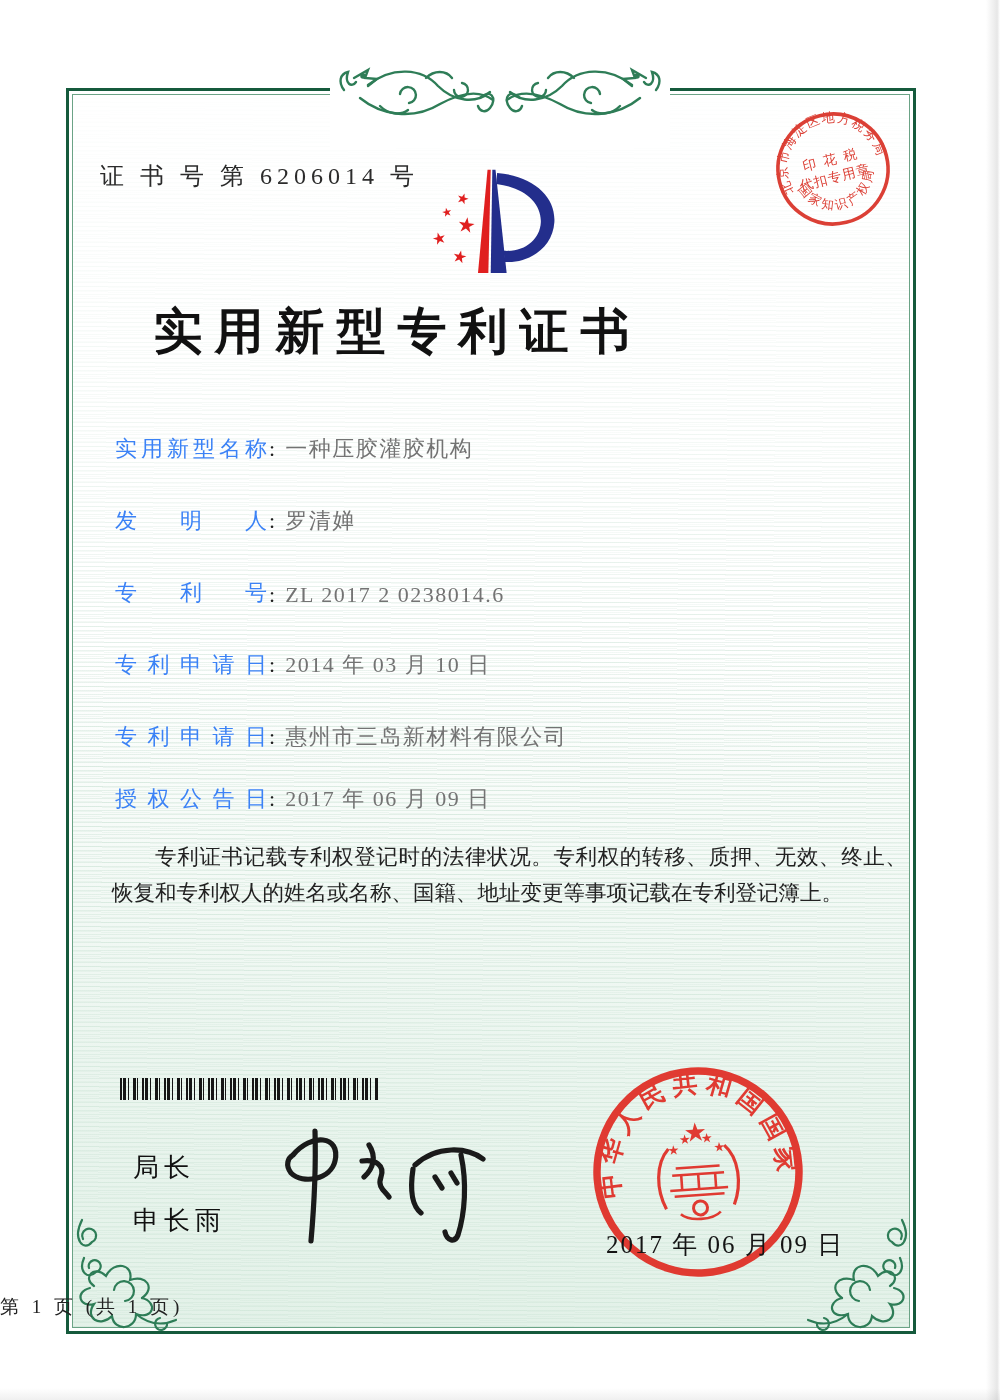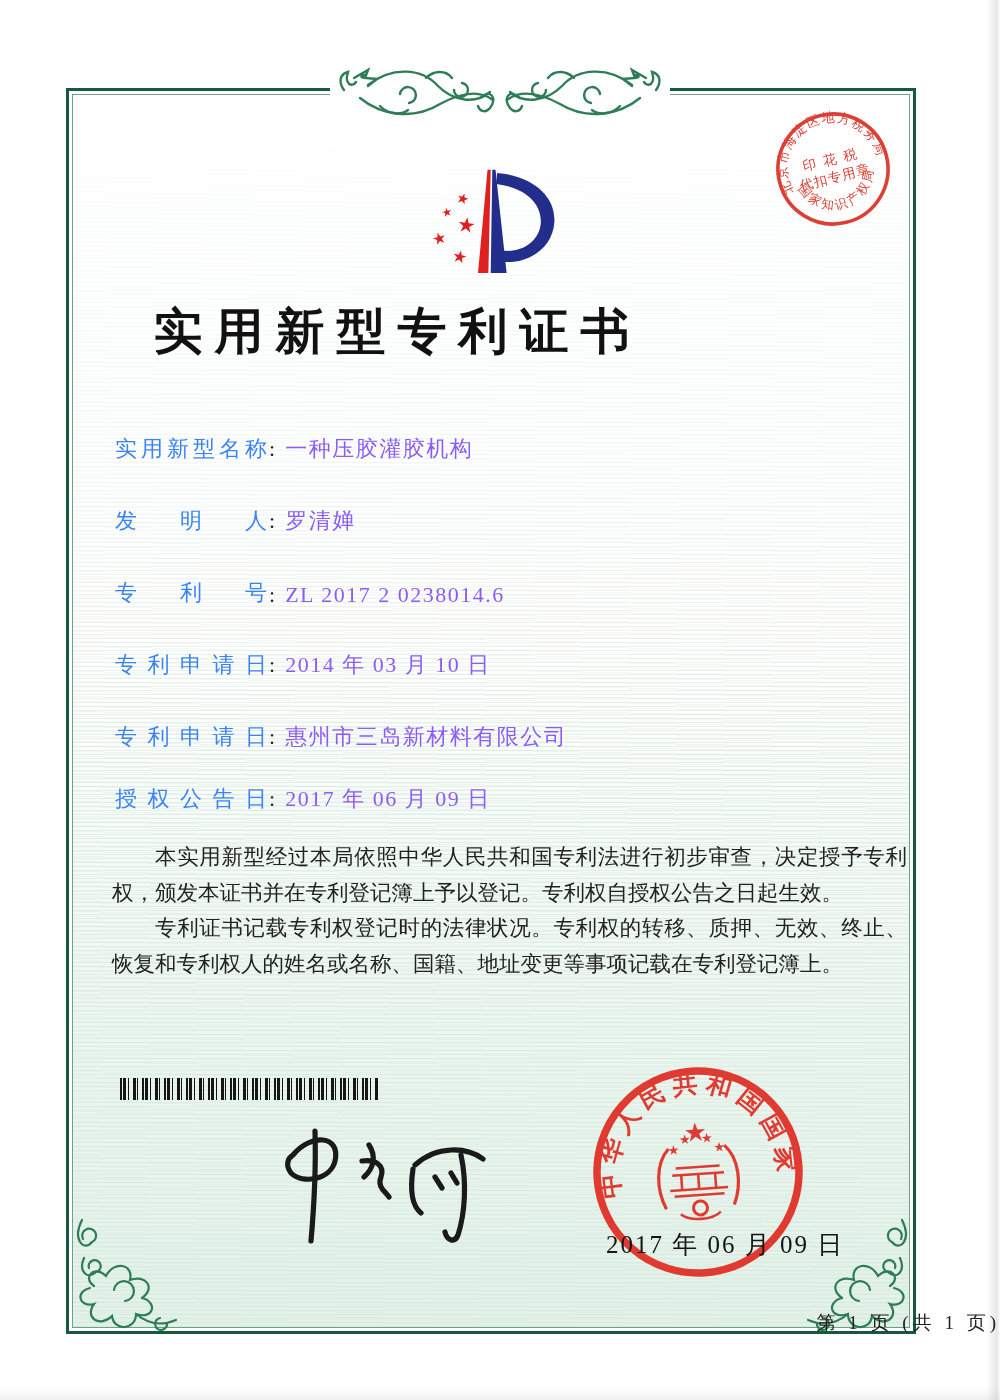--- a/index.html
+++ b/index.html
@@ -24,36 +24,36 @@
       repeating-linear-gradient(1.2deg,rgba(170,208,186,.18) 0 1px,rgba(255,255,255,0) 1px 5px);}
   .abs{position:absolute;}
   .cert-no{left:100px;top:160px;font-size:24px;letter-spacing:5px;color:#2b2b2b;}
   .title{left:0;top:299px;width:795px;text-align:center;font-size:49px;font-weight:700;
          letter-spacing:12px;color:#111;}
   .fields{left:115px;top:424px;width:800px;}
   .field-row{position:absolute;left:0;width:800px;height:30px;font-size:22px;white-space:nowrap;}
   .flabel{display:inline-block;width:152px;text-align:justify;text-align-last:justify;
           vertical-align:bottom;color:#3b82f6;}
   .fcolon{display:inline-block;margin:0 10px 0 2px;}
-  .fvalue{letter-spacing:1.5px;color:#8b5cf6;}
+  .fvalue{letter-spacing:1.5px;color:#737373;}
   .bodytext{left:112px;top:840px;width:795px;font-size:21.5px;line-height:35.5px;
             text-align:justify;color:#222;}
   .bodytext p{margin:0;text-indent:2em;}
   .barcode{left:120px;top:1078px;width:258px;height:22px;background:
     repeating-linear-gradient(90deg,#161616 0 2px,rgba(0,0,0,0) 2px 3px,#161616 3px 6px,
       rgba(0,0,0,0) 6px 8px,#161616 8px 9px,rgba(0,0,0,0) 9px 13px,#161616 13px 16px,
       rgba(0,0,0,0) 16px 17px,#161616 17px 18px,rgba(0,0,0,0) 18px 22px);}
   .signoff{left:133px;top:1150px;font-family:"Liberation Sans","DejaVu Sans",sans-serif;
            font-size:26px;letter-spacing:5px;color:#111;}
   .signoff div{margin-bottom:18px;}
   .sig{left:265px;top:1115px;}
   .seal{left:583px;top:1057px;opacity:.93;}
   .seal-date{left:606px;top:1228px;font-size:25px;letter-spacing:2px;color:#141414;z-index:5;}
-  .footer{left:0;top:1294px;width:1000px;text-align:right;font-size:19px;
-          letter-spacing:4px;color:#222;margin-top:16px;}
+  .footer{left:0;top:1294px;width:1000px;text-align:left;font-size:19px;
+          letter-spacing:4px;color:#222;}
   .tax-stamp{left:766px;top:102px;transform:rotate(-14deg);opacity:.92;}
   .dragons{left:330px;top:40px;width:340px;height:108px;background:#fff;}
   .corner{width:120px;height:120px;}
   .corner-bl{left:64px;bottom:62px;}
   .corner-br{right:80px;bottom:62px;transform:scaleX(-1);}
   .logo{left:408px;top:146px;}
   svg text{font-family:"Liberation Serif","DejaVu Serif",serif;}
 </style>
 </head>
 <body>
@@ -115,20 +115,21 @@
       <path d="M18,2 C8,22 20,34 28,24 a7,7 0 1 0 -9,-3"></path>
       <path d="M20,40 C14,54 24,62 32,54 a6,6 0 1 0 -7,-4"></path>
       <path d="M30,68 C18,60 30,46 42,58 C50,42 70,46 66,62 C82,56 92,70 78,80"></path>
       <path d="M78,80 C94,84 90,102 72,96 C72,112 50,114 48,98 C36,110 20,100 30,86 C16,90 10,74 26,70"></path>
       <path d="M50,72 a10,10 0 1 1 11,11"></path>
       <path d="M72,96 C84,106 98,108 112,102"></path>
       <path d="M96,100 a6,6 0 1 0 7,5"></path>
     </g>
   </svg>
 
+  <div class="abs cert-no">证 书 号 第 6206014 号</div>
 
   <svg class="abs logo" width="175" height="150" viewBox="0 0 220 165">
     <g fill="#e01f1f">
       <text x="62" y="58" font-size="18" transform="rotate(18 62 50)">★</text>
       <text x="42" y="78" font-size="15" transform="rotate(-12 42 72)">★</text>
       <text x="62" y="96" font-size="26" transform="rotate(8 70 86)">★</text>
       <text x="30" y="112" font-size="20" transform="rotate(-15 36 104)">★</text>
       <text x="56" y="134" font-size="21" transform="rotate(12 62 126)">★</text>
     </g>
     <g>
@@ -172,26 +173,29 @@
     </div>
     <div class="field-row" style="top:298px">
       <span class="flabel">专利申请日</span><span class="fcolon">:</span><span class="fvalue">惠州市三岛新材料有限公司</span>
     </div>
     <div class="field-row" style="top:360px">
       <span class="flabel">授权公告日</span><span class="fcolon">:</span><span class="fvalue">2017 年 06 月 09 日</span>
     </div>
   </div>
 
   <div class="abs bodytext">
-    <p>本实用新型经过本局依照中华人民共和国专利法进行初步审查，决定授予专利权，颁发本证书并在专利登记簿上予以登记。专利权自授权公告之日起生效。</p>
     <p>专利证书记载专利权登记时的法律状况。专利权的转移、质押、无效、终止、恢复和专利权人的姓名或名称、国籍、地址变更等事项记载在专利登记簿上。</p>
   </div>
 
   <div class="abs barcode"></div>
 
+  <div class="abs signoff">
+    <div>局长</div>
+    <div>申长雨</div>
+  </div>
 
   <svg class="abs sig" width="245" height="135" viewBox="0 0 245 135">
     <g stroke="#1a1a1a" fill="none" stroke-width="5.2" stroke-linecap="round">
       <path d="M28,40 C46,18 76,20 70,46 C66,64 38,70 26,58 C20,50 23,43 28,40"></path>
       <path d="M50,16 C51,50 49,92 46,126"></path>
       <path d="M104,30 C112,42 108,54 99,62"></path>
       <path d="M97,46 C110,44 120,50 116,62 C112,72 120,76 124,82"></path>
       <path d="M150,50 C172,30 202,32 218,44"></path>
       <path d="M148,54 C145,74 146,90 156,98"></path>
       <path d="M196,40 C202,68 200,98 193,120 C190,128 182,126 180,117"></path>

